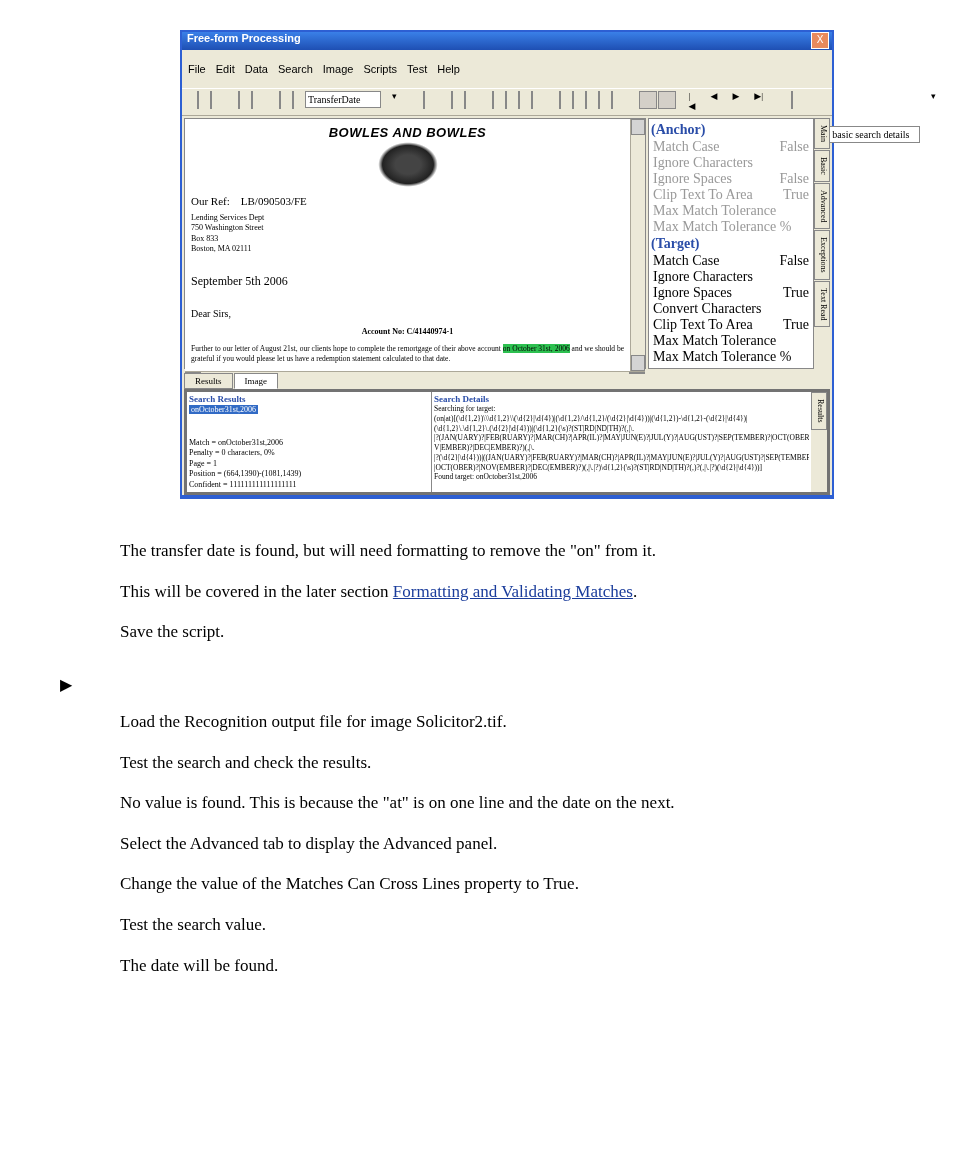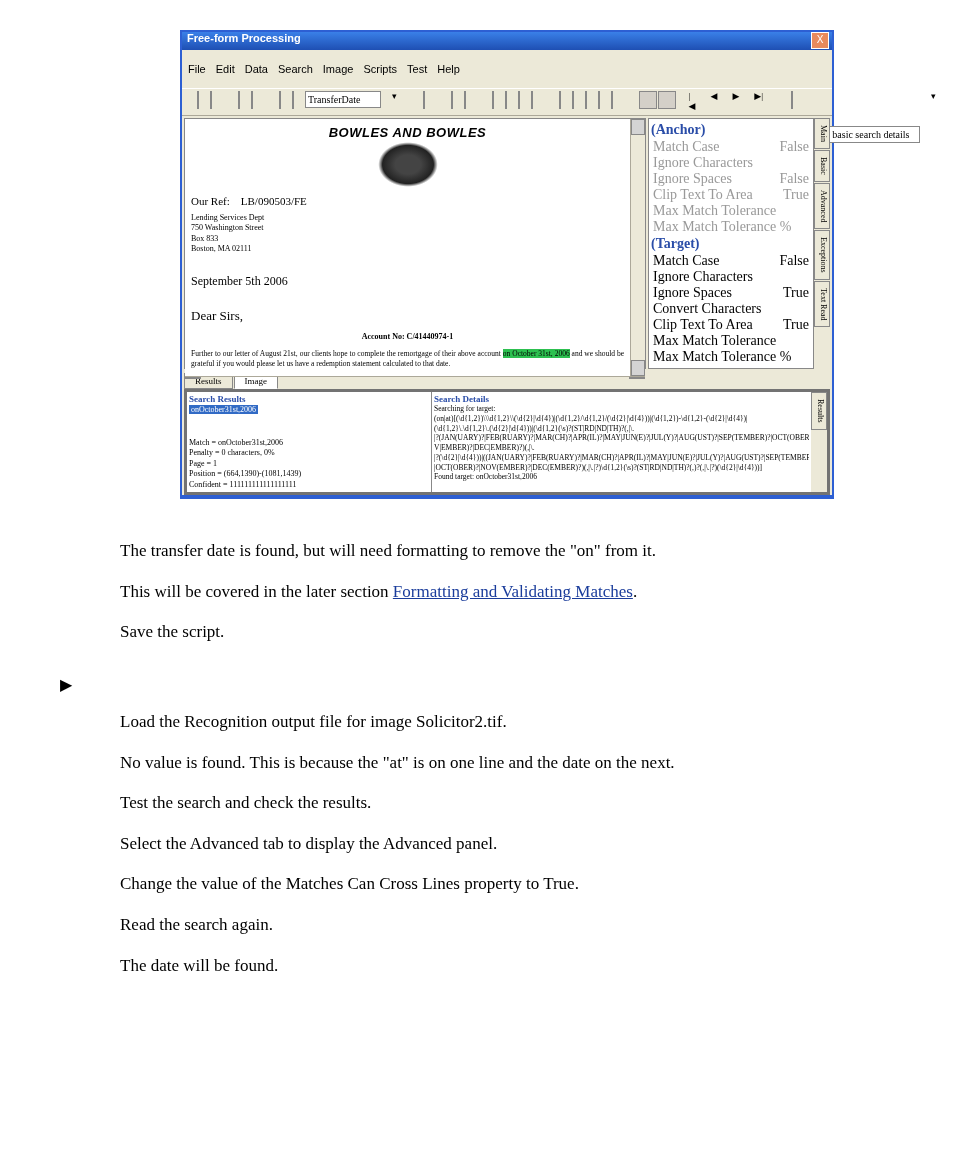--- a/index.html
+++ b/index.html
@@ -20,21 +20,21 @@
 .zoombtns{display:flex;gap:1px}
 .content-row{display:flex;height:255px}
 .doccol{flex:1;display:flex;flex-direction:column;border:1px solid #888;margin:2px}
 .docview{flex:1;background:#fff;overflow:hidden;position:relative;padding:6px}
 .docpage{font-family:'Times New Roman',serif;font-size:8px;color:#000}
 .company{font-family:Arial;font-size:13px;font-weight:bold;font-style:italic;text-align:center;letter-spacing:0.5px;transform:scale(1,1)}
 .logo{width:60px;height:45px;margin:2px auto;background:radial-gradient(ellipse,#444 30%,#222 60%,transparent 70%);border-radius:6px}
 .ourref{font-size:11px;margin-top:8px}
 .addr{font-size:8px;margin-top:6px;line-height:1.3}
 .datetext{font-size:12px;text-align:left;margin:19px 0;padding-right:40px}
-.dear{font-size:13px;margin-top:8px}
+.dear{font-size:10px;margin-top:8px}
 .acct{font-size:8px;font-weight:bold;text-align:center;margin:8px 0}
 .para{font-size:7.5px;text-align:justify;line-height:1.4;margin-top:4px}
 .hl{background:#2dc050;color:#000}
 .scrollv{width:14px;background:#ece9d8;border-left:1px solid #aca899;position:relative}
 .scrollv::before,.scrollv::after{content:'';position:absolute;left:0;right:0;height:14px;background:#d4d4d4;border:1px solid #888}
 .scrollv::before{top:0}.scrollv::after{bottom:0}
 .scrollh{height:14px;background:#ece9d8;border-top:1px solid #aca899;position:relative}
 .scrollh::before,.scrollh::after{content:'';position:absolute;top:0;bottom:0;width:14px;background:#d4d4d4;border:1px solid #888}
 .scrollh::before{left:0}.scrollh::after{right:0}
 .docrow{display:flex;flex:1}
@@ -248,19 +248,19 @@
         </div>
       </div>
     </div>
   </div>
 
   <p class="bodytext">The transfer date is found, but will need formatting to remove the "on" from it.</p>
   <p class="bodytext"><span>This will be covered in the later section </span><a href="#">Formatting and Validating Matches</a><span>.</span></p>
   <p class="bodytext">Save the script.</p>
   <div class="arrow">▶</div>
   <p class="bodytext">Load the Recognition output file for image Solicitor2.tif.</p>
+  <p class="bodytext">Test the search and check the results.</p>
   <p class="bodytext">No value is found. This is because the "at" is on one line and the date on the next.</p>
-  <p class="bodytext">Test the search and check the results.</p>
   <p class="bodytext">Select the Advanced tab to display the Advanced panel.</p>
   <p class="bodytext">Change the value of the Matches Can Cross Lines property to True.</p>
-  <p class="bodytext">Read the search again.</p>
+  <p class="bodytext">Test the search value.</p>
   <p class="bodytext">The date will be found.</p>
 </div>
 
 </body></html>

